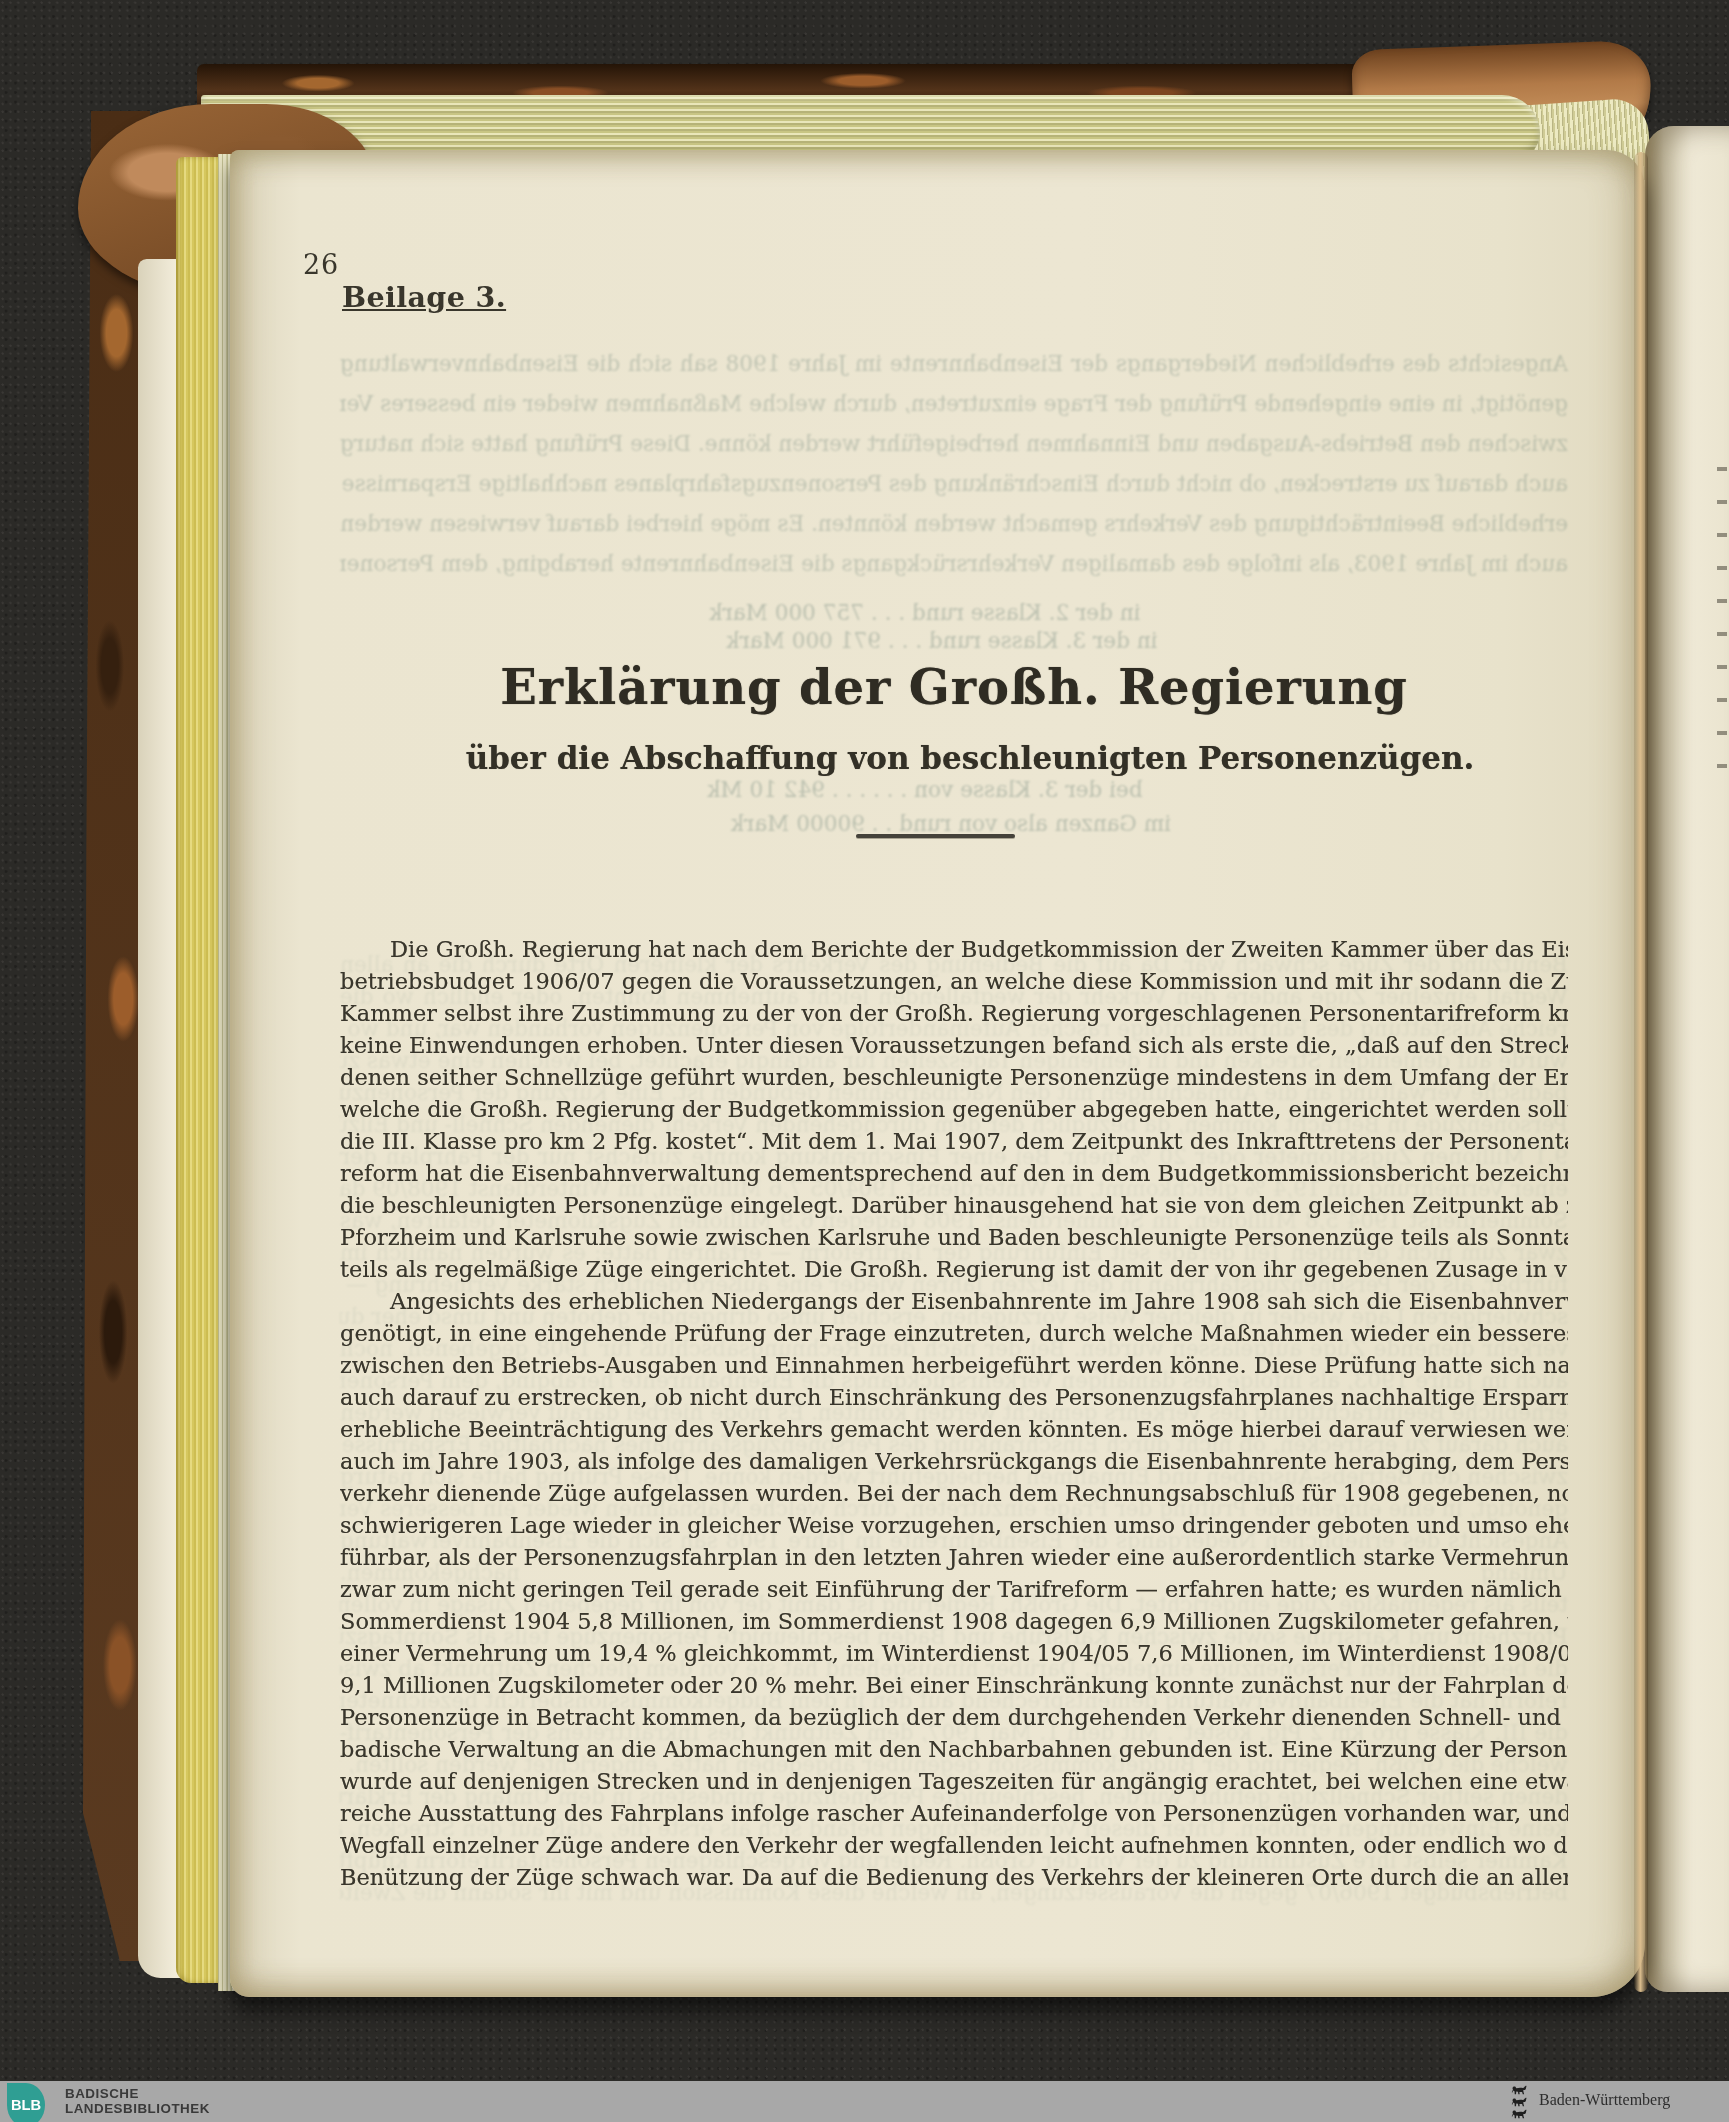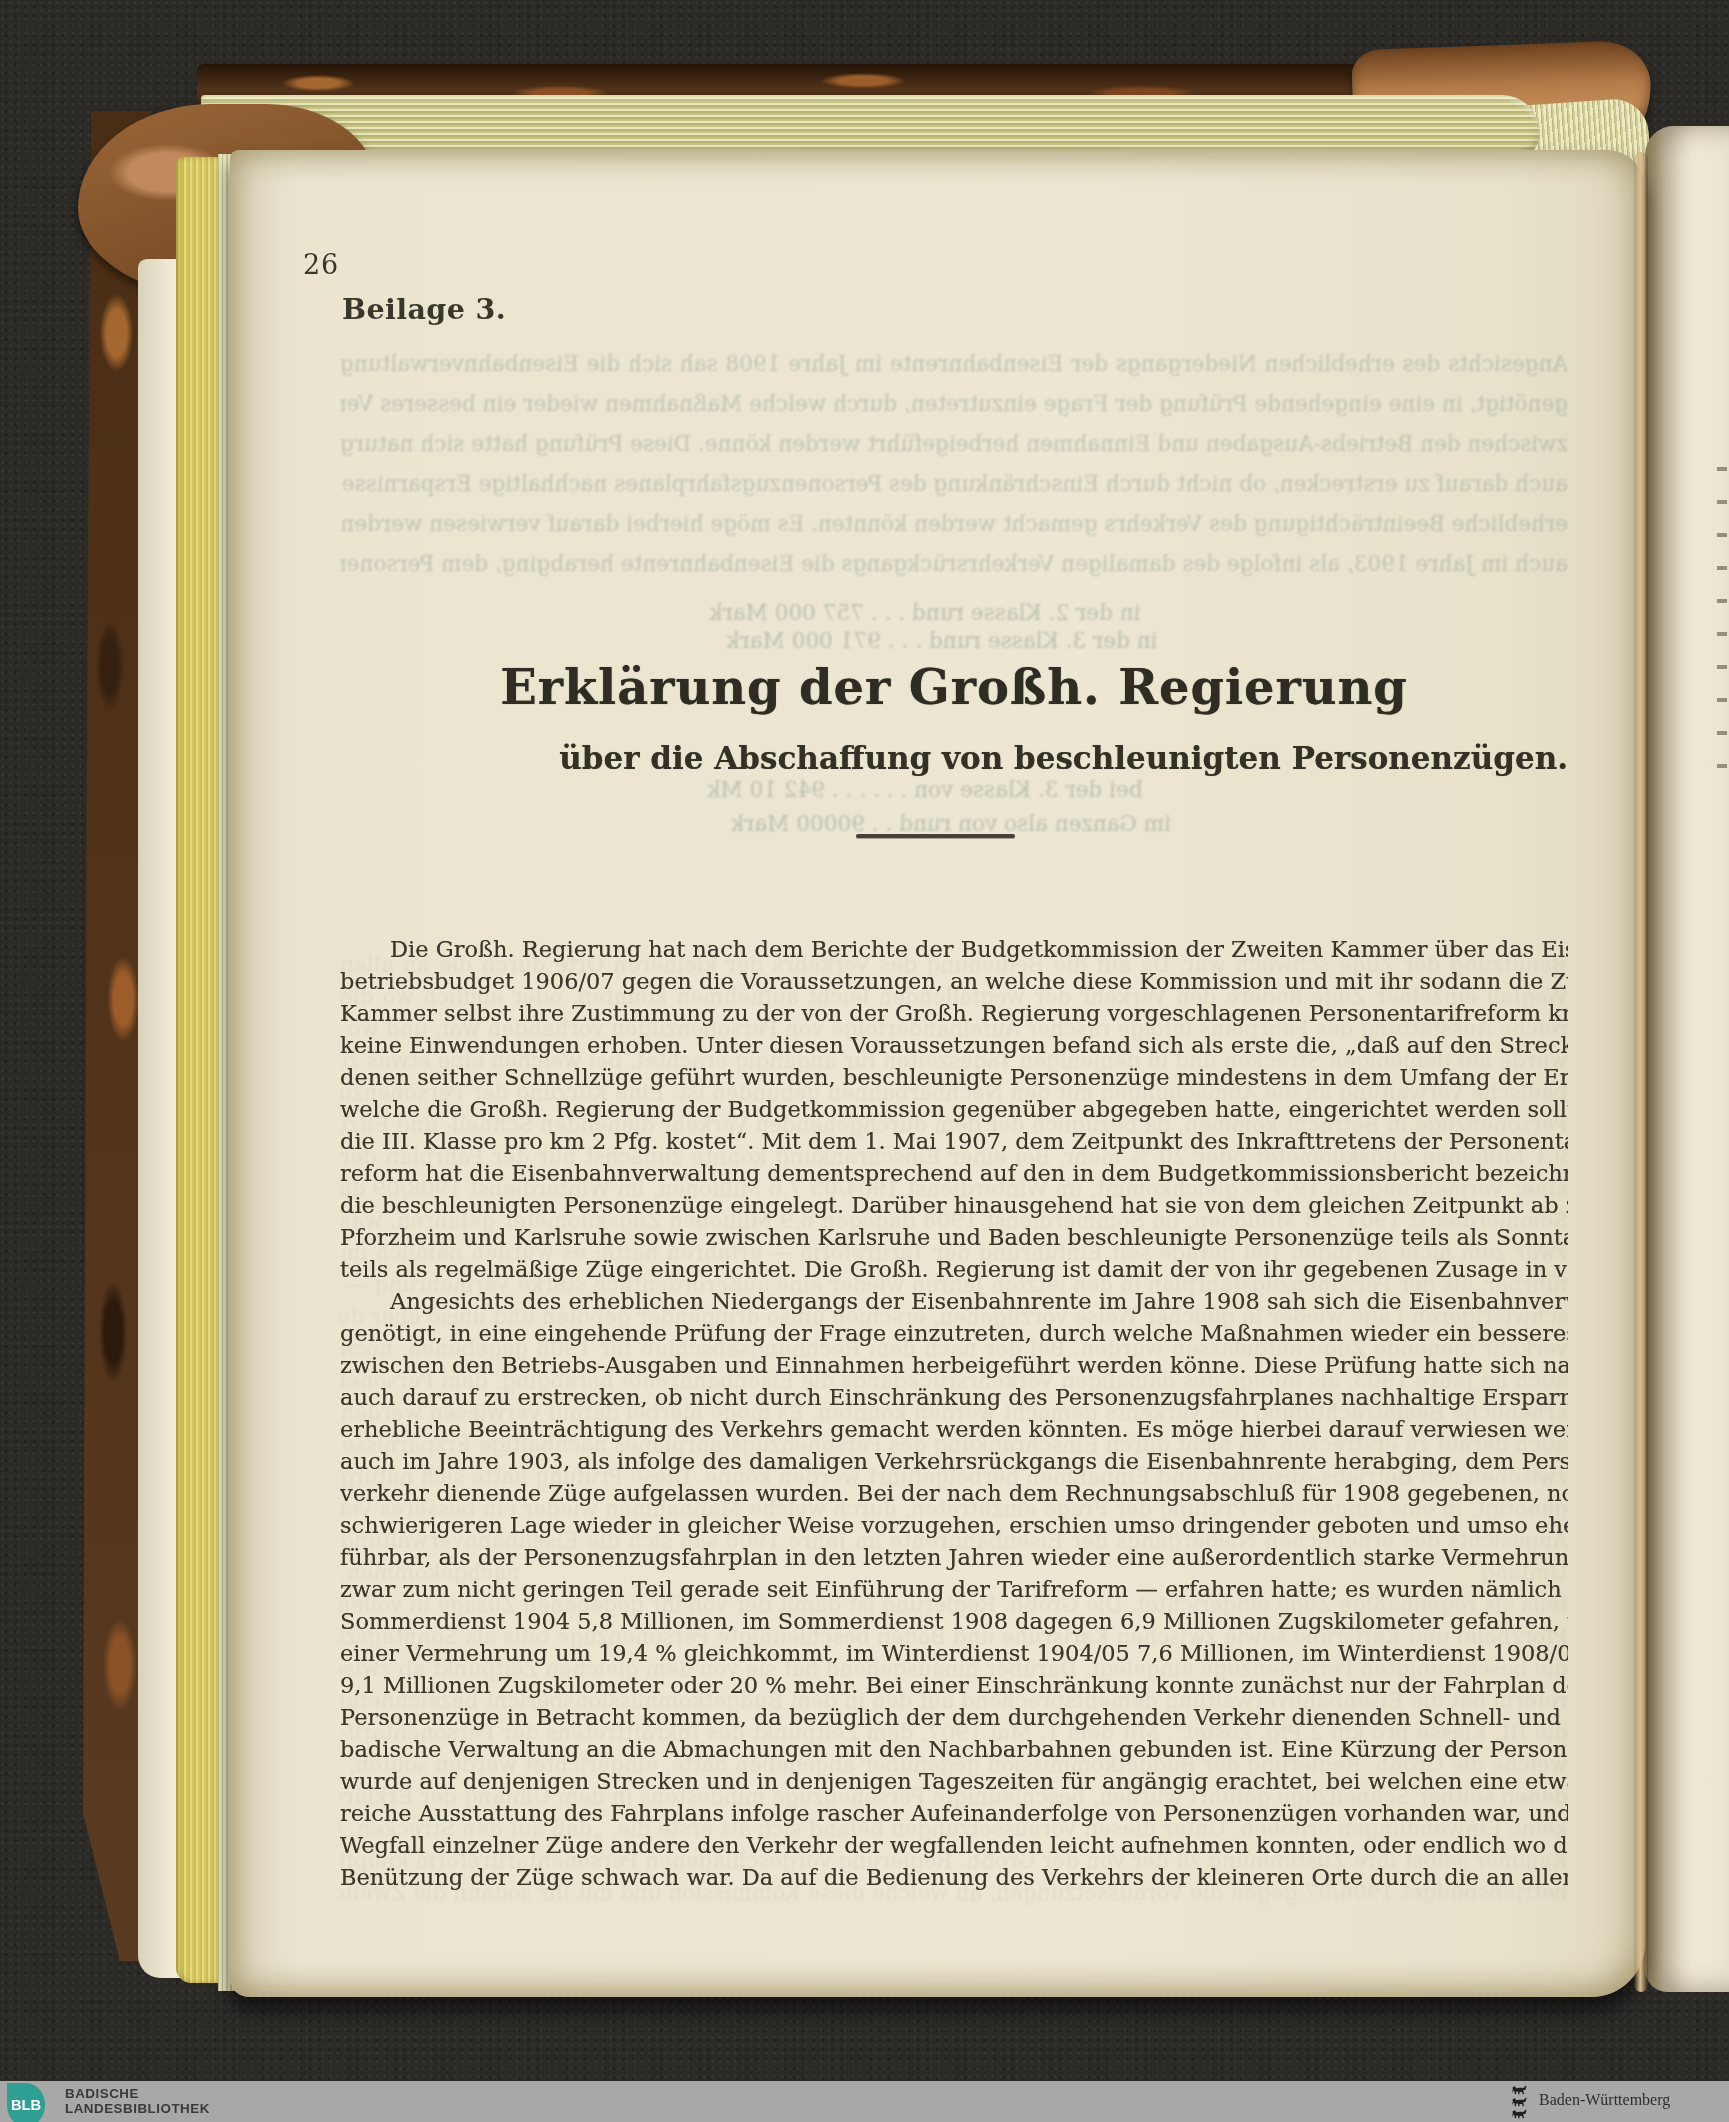--- a/index.html
+++ b/index.html
@@ -66,24 +66,24 @@
   .page{left:230px;top:150px;width:1415px;height:1847px;
     border-radius:8.6px 38px 54px 19px;
     background:linear-gradient(90deg,#ddd6bd 0,#ebe5d0 5%,#ece6d2 60%,#e8e2cb 90%,#e0d9bf 100%);
     box-shadow:inset 0 8.6px 22.5px rgba(150,140,90,.30),
                inset 0 -12px 26px rgba(140,120,70,.28),
                inset 15.6px 0 29px rgba(150,130,80,.25),
                inset -19px 0 35px rgba(130,105,55,.30),
                0 14px 19px rgba(0,0,0,.55);}
   .ink{color:var(--ink);} 
   .folio{left:275px;top:249px;font-size:27px;letter-spacing:0.9px;margin-left:28px;}
-  .annex{left:342px;top:292px;font-size:28.5px;font-weight:bold;letter-spacing:0.4px;}
+  .annex{left:342px;top:280px;font-size:28.5px;font-weight:bold;letter-spacing:0.4px;text-decoration:underline;}
   .title{left:340px;top:659px;width:1228px;text-align:center;font-size:48px;font-weight:bold;
     letter-spacing:0.9px;color:#2f2c23;text-shadow:0 0 0.9px rgba(47,44,35,.7);}
-  .subtitle{left:340px;top:740px;width:1228px;text-align:right;font-size:31px;font-weight:bold;
+  .subtitle{left:356px;top:740px;width:1228px;text-align:center;font-size:31px;font-weight:bold;
     color:#333026;text-shadow:0 0 0.7px rgba(47,44,35,.6);}
   .rule{left:856px;top:834px;width:159px;height:4.3px;background:#45423a;border-radius:2.6px;
     box-shadow:0 0.9px 0 rgba(70,65,50,.4);}
   .bodytext{left:340px;top:933px;width:1228px;font-size:22.5px;line-height:32px;
     color:var(--ink);text-shadow:0 0 0.6px rgba(57,54,44,.55);}
   .tl{text-align:justify;text-align-last:justify;height:32px;overflow:hidden;white-space:nowrap;}
   .tl.indent{text-indent:50px;}
   .tl.noend{text-align-last:left;}
   .pagenum{left:340px;top:1940px;width:1228px;text-align:center;font-size:25px;letter-spacing:1.7px;}
 

